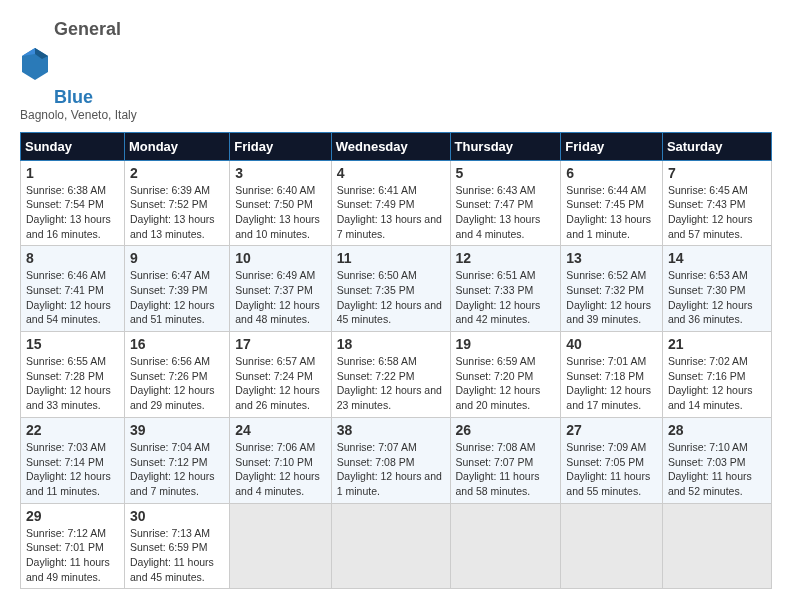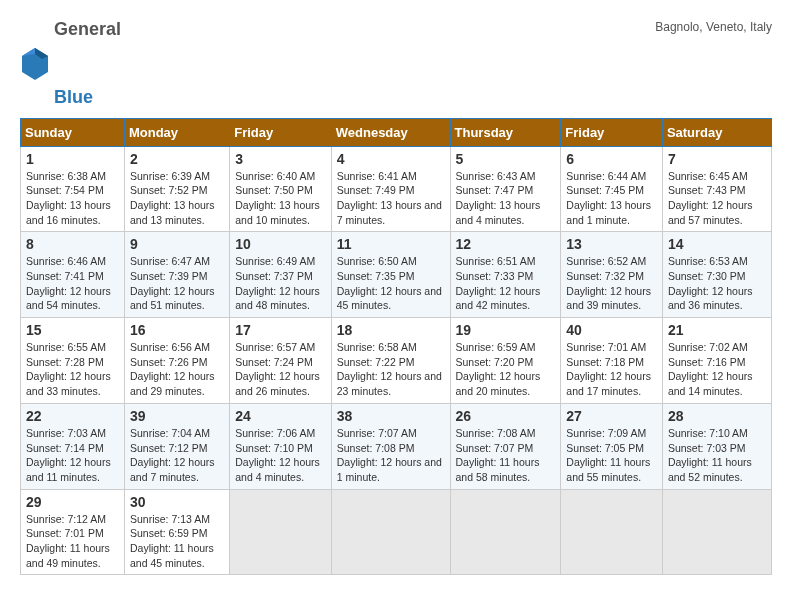--- a/index.html
+++ b/index.html
@@ -8,20 +8,21 @@
       background: #fff;
       width: 792px;
       min-height: 612px;
       padding: 20px;
     }
     .header {
       display: flex;
       justify-content: space-between;
       align-items: flex-start;
       margin-bottom: 10px;
+      flex-direction: column;
     }
     .logo {
       display: flex;
       align-items: center;
       gap: 4px;
     }
     .logo-text {
       display: flex;
       flex-direction: column;
       font-size: 18px;
@@ -45,21 +46,21 @@
     .location {
       font-size: 12px;
       color: #555;
     }
     table {
       width: 100%;
       border-collapse: collapse;
       font-size: 11px;
     }
     thead tr th {
-      background: #a16207;
+      background: #0f172a;
       color: #fff;
       padding: 6px 4px;
       text-align: left;
       font-size: 13px;
       font-weight: bold;
       border: 1px solid #2a7ab8;
     }
     tbody tr td {
       border: 1px solid #ccc;
       vertical-align: top;

